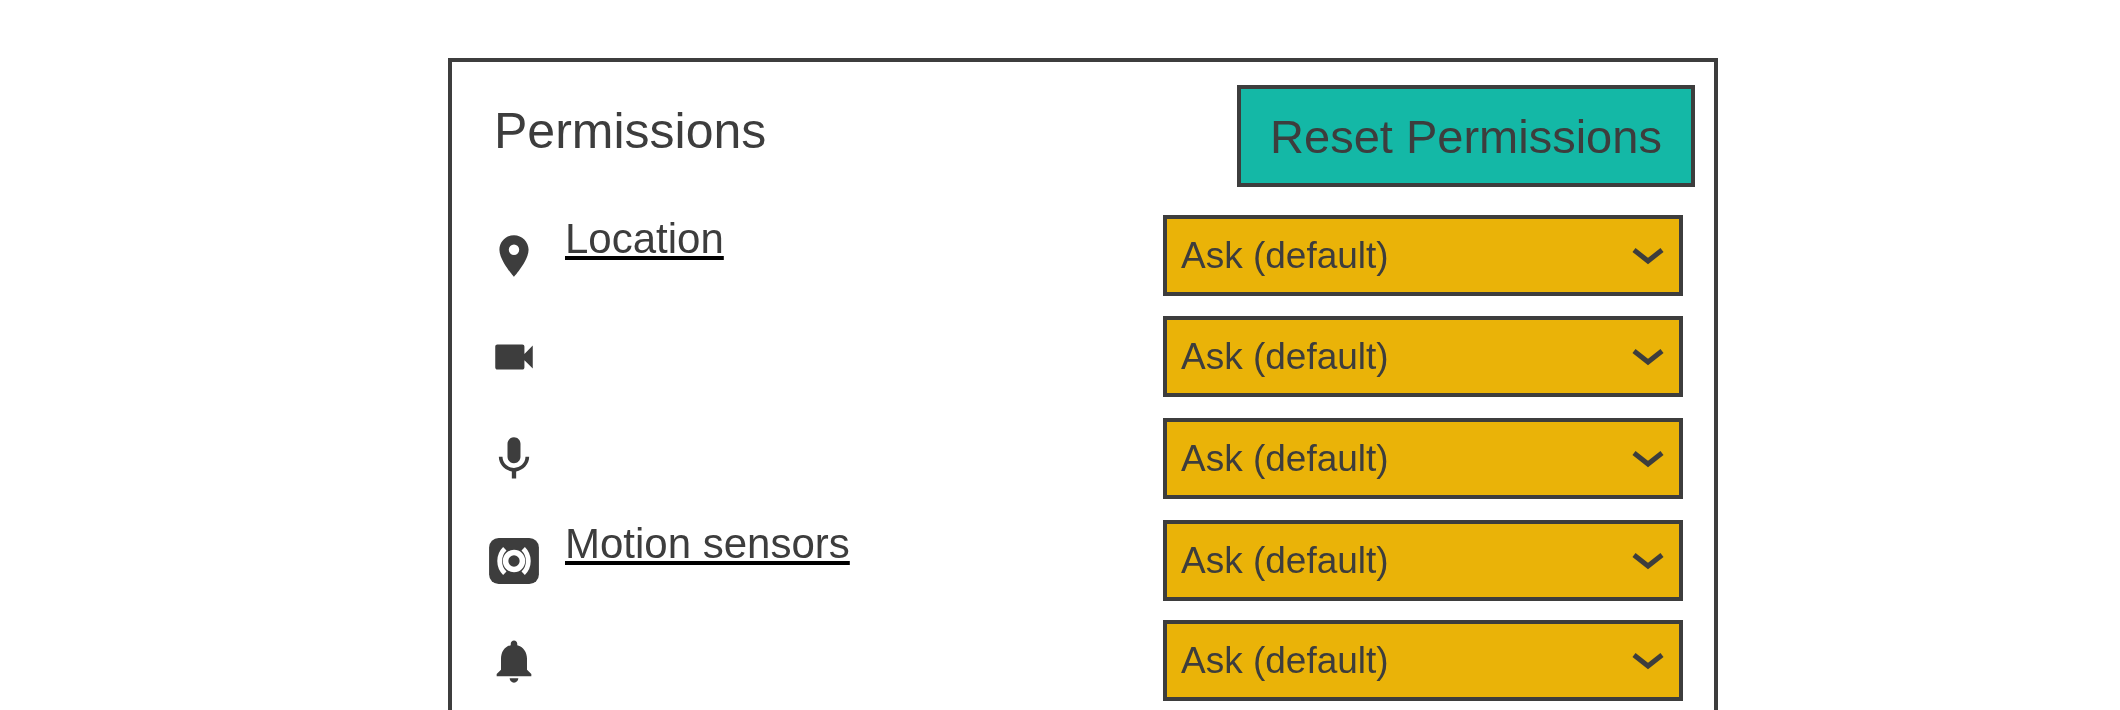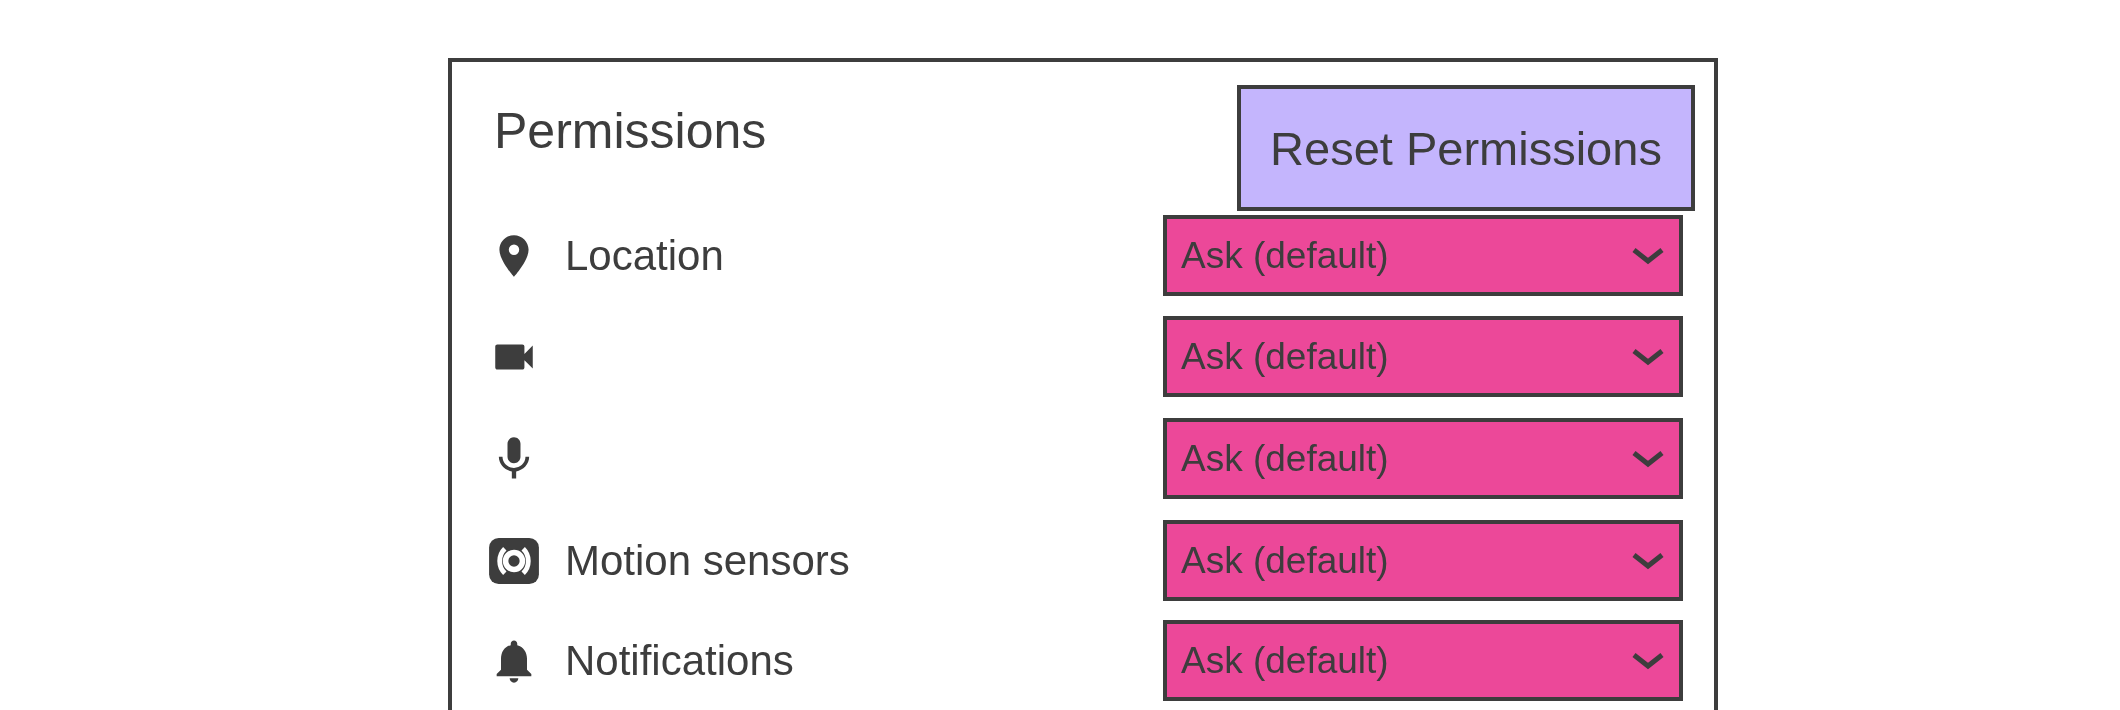--- a/index.html
+++ b/index.html
@@ -15,30 +15,30 @@
     background: #ffffff;
     margin-top: 40px;
   }
   .panel-title {
     position: absolute; left: 42px; top: 44px;
     font-size: 50px; line-height: 50px; color: #3d3d3d;
     white-space: nowrap;
   }
   .reset-btn {
     position: absolute; left: 785px; top: 23px;
-    width: 458px; height: 126px; box-sizing: border-box;
-    border: 4px solid #3d3d3d; background: #c4b5fd;
+    width: 458px; height: 102px; box-sizing: border-box;
+    border: 4px solid #3d3d3d; background: #14b8a6;
     font-family: "Liberation Sans", sans-serif;
     font-size: 47px; color: #3d3d3d;
     display: flex; align-items: center; justify-content: center;
     cursor: pointer; padding: 0;
   }
   .perm-row {
     position: absolute; left: 34px; width: 1197px; height: 81px;
-    display: flex; align-items: center;
+    display: flex;  text-decoration: underline;
   }
   .r0 { top: 153px; }
   .r1 { top: 254px; }
   .r2 { top: 356px; }
   .r3 { top: 458px; }
   .r4 { top: 558px; }
   .icon-box {
     width: 56px; height: 81px; flex: 0 0 56px;
     display: flex; align-items: center; justify-content: center;
   }
@@ -47,21 +47,21 @@
     font-size: 42px; color: #3d3d3d; white-space: nowrap;
   }
   .spacer { flex: 1 1 auto; }
   .select-wrap {
     position: relative; flex: 0 0 520px; width: 520px; height: 81px;
   }
   select.perm-select {
     -webkit-appearance: none; -moz-appearance: none; appearance: none;
     width: 100%; height: 100%; box-sizing: border-box;
     border: 4px solid #3d3d3d; border-radius: 0;
-    background: #ec4899; color: #3d3d3d;
+    background: #eab308; color: #3d3d3d;
     font-family: "Liberation Sans", sans-serif;
     font-size: 37px; padding: 0 70px 0 14px;
     cursor: pointer;
   }
   .chevron {
     position: absolute; right: 18px; top: 50%;
     width: 34px; height: 18px; margin-top: -9px;
     pointer-events: none; display: block;
   }
   .ic { display: block; }
@@ -148,21 +148,20 @@
         </svg>
       </span>
     </div>
 
     <div class="perm-row r4">
       <span class="icon-box">
         <svg class="ic" width="52" height="52" viewBox="0 0 24 24" fill="#3d3d3d">
           <path d="M12 22c1.1 0 2-.9 2-2h-4c0 1.1.9 2 2 2zm6-6v-5c0-3.07-1.64-5.64-4.5-6.32V4c0-.83-.67-1.5-1.5-1.5s-1.5.67-1.5 1.5v.68C7.63 5.36 6 7.92 6 11v5l-2 2v1h16v-1l-2-2z"></path>
         </svg>
       </span>
-      <span class="perm-label">Notifications</span>
       <span class="spacer"></span>
       <span class="select-wrap">
         <select class="perm-select">
           <option>Ask (default)</option>
         </select>
         <svg class="chevron" viewBox="0 0 34 18">
           <path d="M3 3 L17 14 L31 3" fill="none" stroke="#3d3d3d" stroke-width="5"></path>
         </svg>
       </span>
     </div>

